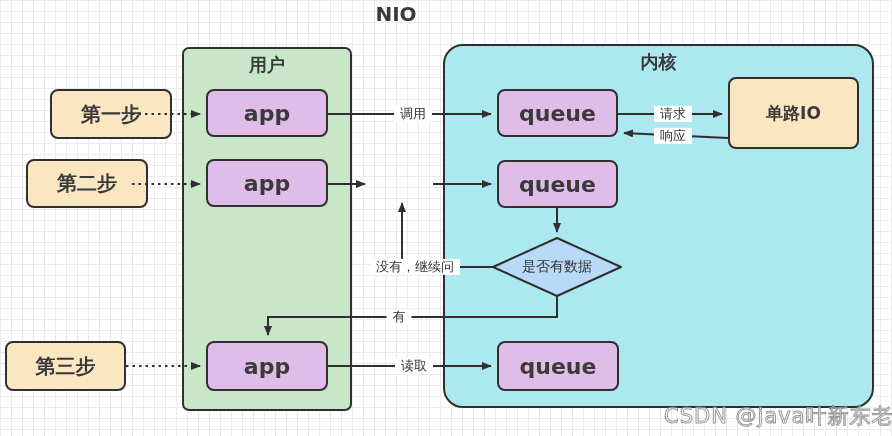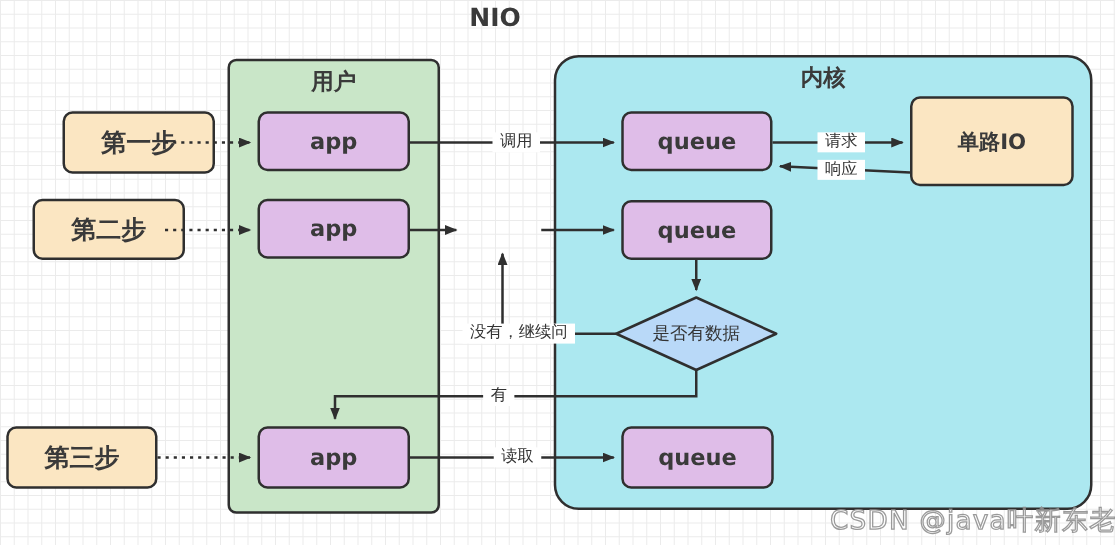--- a/index.html
+++ b/index.html
@@ -30,21 +30,21 @@
   }
   .container-box{
     position:absolute;box-sizing:border-box;border:2px solid var(--border);
     border-radius:7px;z-index:1;
   }
   .container-title{
     position:absolute;top:4px;left:0;width:100%;text-align:center;
     font-weight:bold;font-size:18px;color:var(--text);
   }
   .step{background:var(--orange);font-size:20px;}
-  .app,.queue{background:var(--purple);font-size:18px;}
+  .app,.queue{background:var(--purple);font-size:22px;}
   .io{background:var(--orange);font-size:17px;}
   .ask{background:var(--purple);font-size:14px;border-radius:6px;}
   .user-bg{background:var(--green);}
   .kernel-bg{background:var(--cyan);border-radius:20px;}
   .page-title{
     position:absolute;left:346px;top:2px;width:100px;text-align:center;
     font-size:20px;font-weight:bold;color:var(--text);z-index:2;
   }
   .edge-label{
     position:absolute;transform:translate(-50%,-50%);background:#ffffff;

